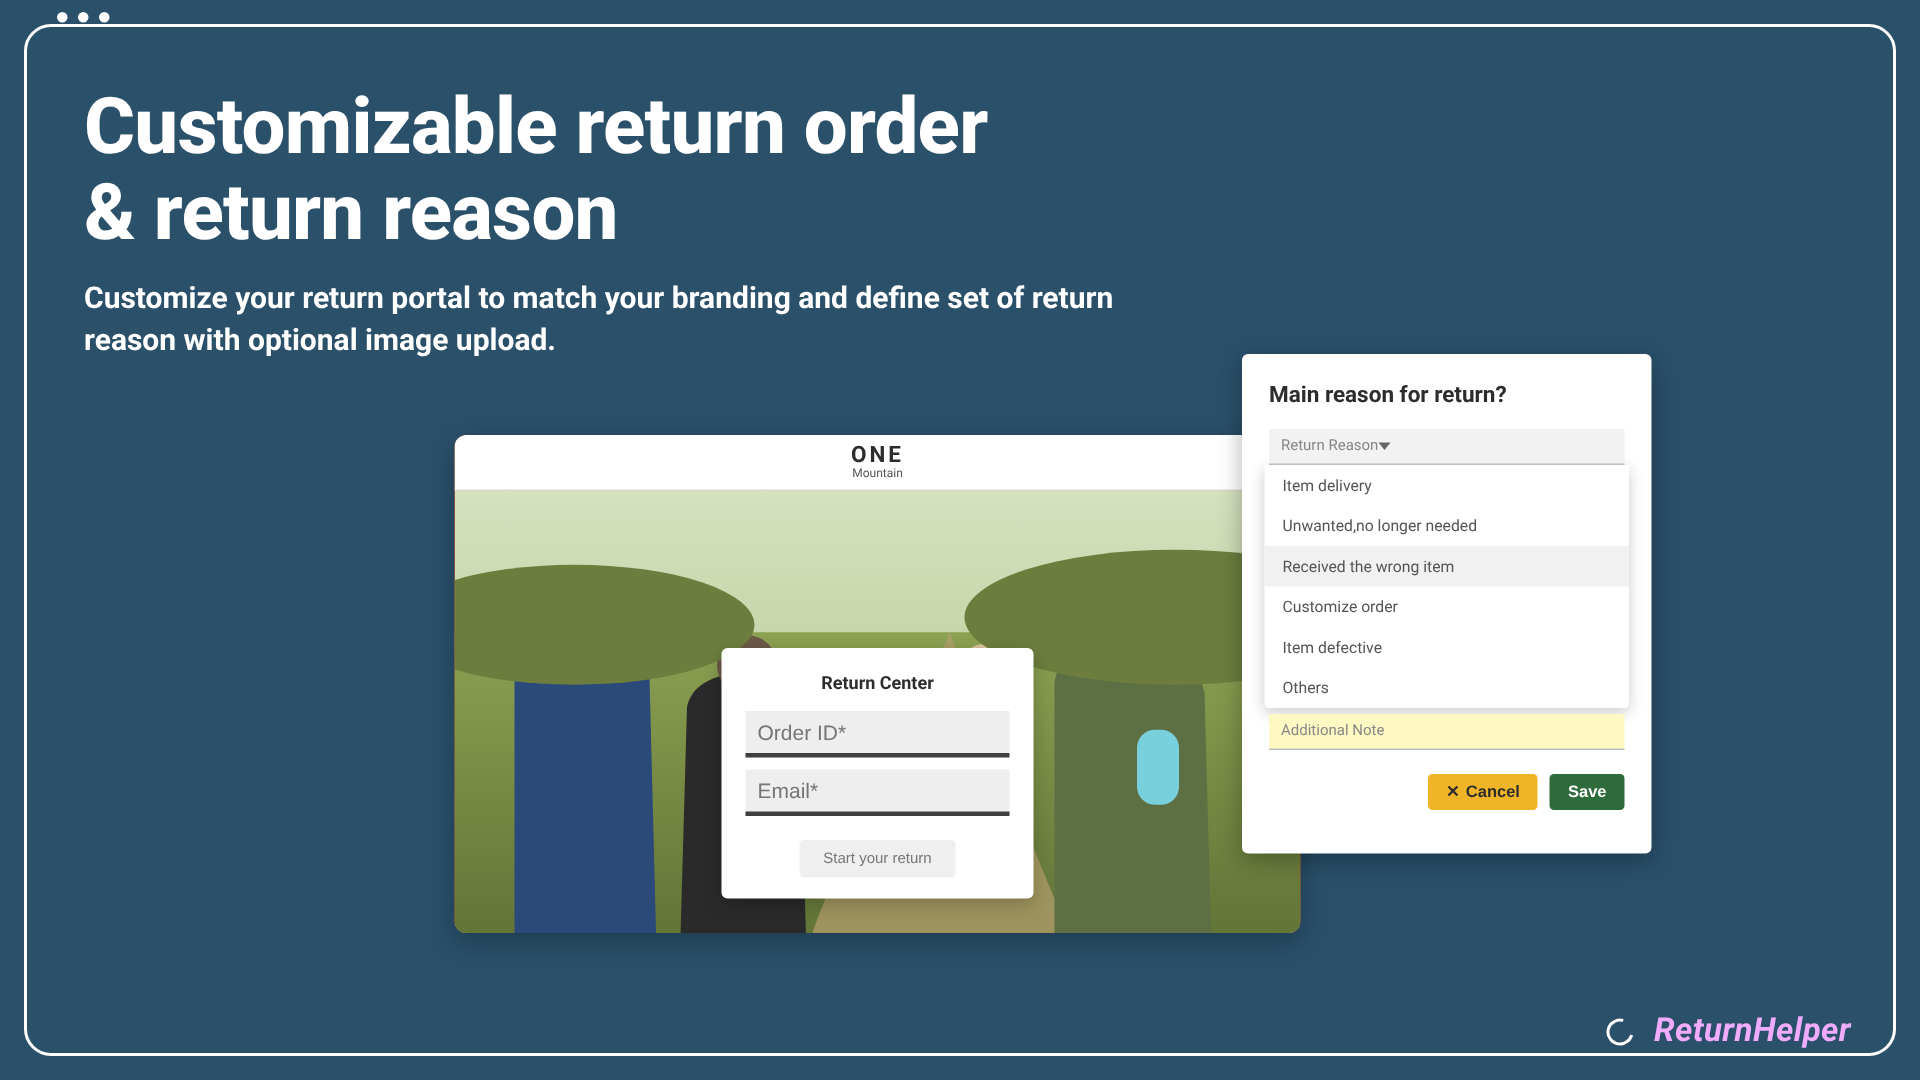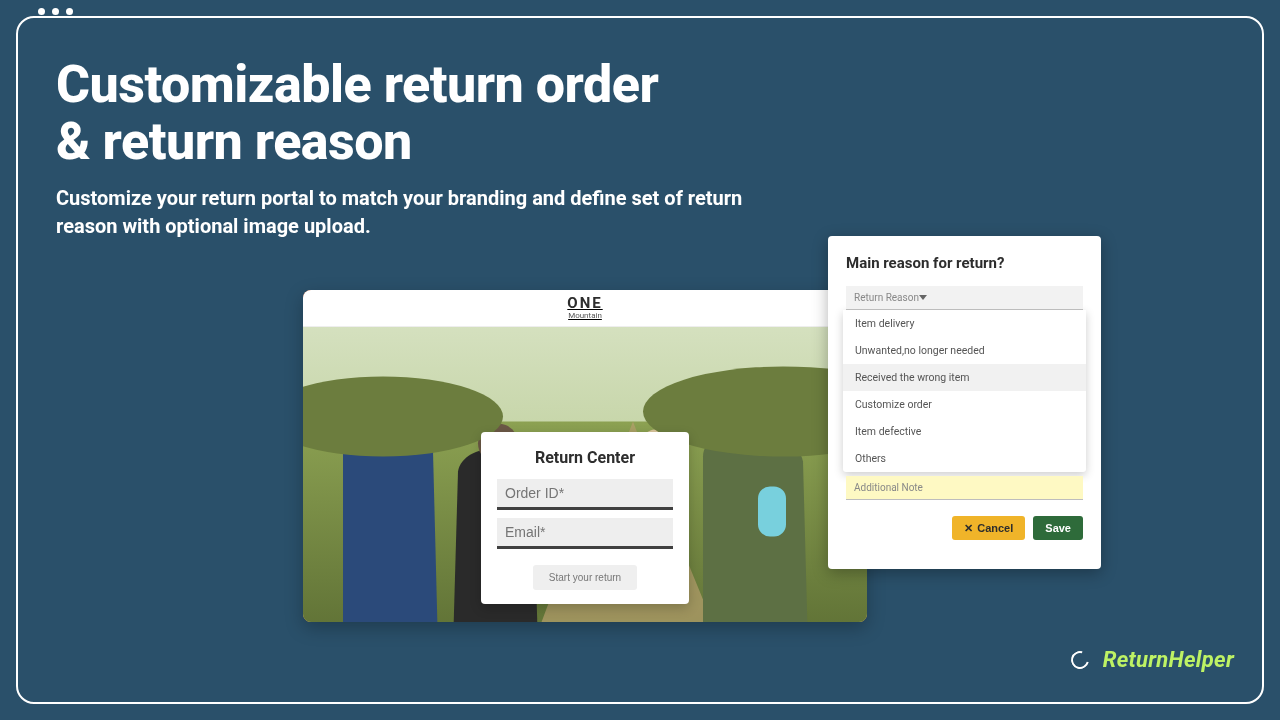--- a/index.html
+++ b/index.html
@@ -57,21 +57,20 @@
   .portal {
     position: absolute;
     top: 290px;
     left: 303px;
     width: 564px;
     height: 332px;
     background: #c2410c;
     border-radius: 8px;
     overflow: hidden;
     box-shadow: 0 6px 18px rgba(0,0,0,.25);
-    text-decoration: underline;
   }
   .portal-brandbar {
     height: 37px;
     background: #fff;
     display: flex;
     flex-direction: column;
     align-items: center;
     justify-content: center;
     line-height: 1;
     border-bottom: 1px solid #eee;
@@ -83,21 +82,21 @@
   .return-card {
     position: absolute;
     top: 105px; left: 50%; transform: translateX(-50%);
     width: 208px;
     background: #fff;
     border-radius: 4px;
     padding: 16px 16px 14px;
     text-align: center;
     box-shadow: 0 4px 12px rgba(0,0,0,.2);
   }
-  .return-card h3 { font-size: 16px; font-weight: 700; color:#2d2d2d; margin-bottom: 12px; }
+  .return-card h3 { font-size: 12px; font-weight: 700; color:#2d2d2d; margin-bottom: 12px; }
   .return-card .field {
     width: 100%;
     background: #eeeeee;
     border: none;
     border-bottom: 3px solid #404040;
     font-size: 14px;
     padding: 6px 8px;
     margin-bottom: 8px;
     text-align: left;
     color:#777;
@@ -176,22 +175,22 @@
     cursor: pointer;
     display: inline-flex; align-items: center; gap: 4px;
   }
   .reason .btn-cancel { background: #f0b429; color:#2d2d2d; }
   .reason .btn-cancel .x { font-weight: 800; font-size: 11px; line-height: 1;}
   .reason .btn-save   { background: #2e6b3a; color:#fff; }
 
   .logo {
     position: absolute;
     right: 46px;
-    bottom: 48px;
-    color: #bef264;
+    bottom: 20px;
+    color: #f0abfc;
     font-size: 22px;
     font-weight: 700;
     font-style: italic;
     letter-spacing: .3px;
     display: flex; align-items: center; gap: 14px;
   }
   .logo .swirl {
     width: 18px; height: 18px; position: relative;
   }
   .logo .swirl::before {

